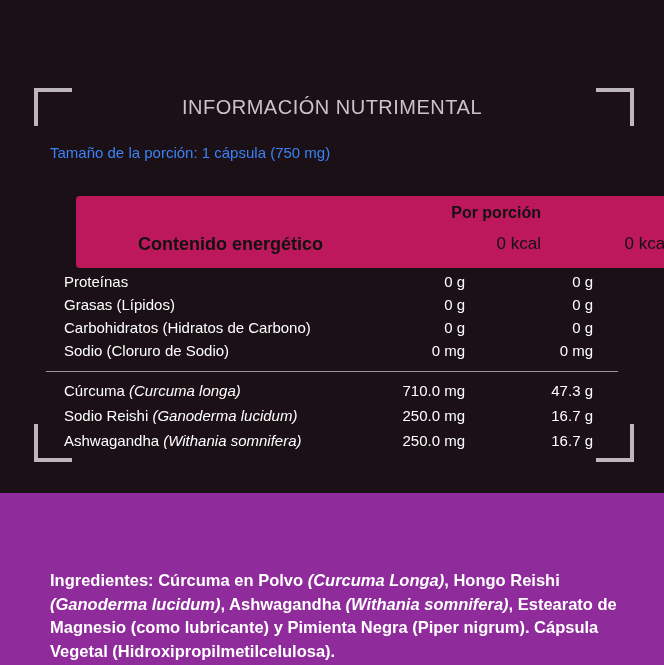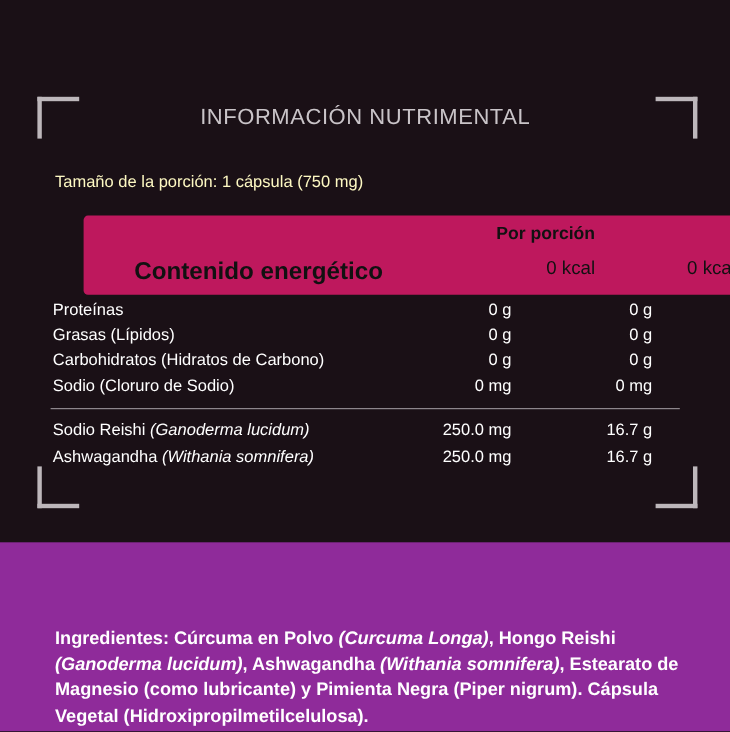--- a/index.html
+++ b/index.html
@@ -57,24 +57,23 @@
     color: #c9c4c8;
     font-size: 20px;
     letter-spacing: 0.5px;
     font-weight: 400;
   }
 
   .serving {
     position: absolute;
     left: 50px;
     top: 142px;
-    color: #fef9c3;
+    color: #3b82f6;
     font-size: 15px;
     line-height: 22px;
-    margin-top: 13px;
   }
 
   
   .white-box {
     position: absolute;
     left: 28px;
     top: 196px;
     width: 608px;
     height: 72px;
     background: #be185d;
@@ -86,24 +85,24 @@
     top: 8px;
     color: #111;
     font-size: 16px;
     font-weight: bold;
     text-align: right;
   }
   .wb-col-head.c1 { left: 300px; width: 165px; }
   .wb-col-head.c2 { left: 465px; width: 128px; }
   .wb-label {
     position: absolute;
-    left: 46px;
+    left: 62px;
     top: 38px;
     color: #111;
-    font-size: 22px;
+    font-size: 18px;
     font-weight: bold;
   }
   .wb-val {
     position: absolute;
     top: 38px;
     color: #111;
     font-size: 17px;
     font-weight: normal;
     text-align: right;
   }
@@ -118,21 +117,21 @@
     width: 608px;
   }
   .row {
     position: relative;
     height: 23px;
     color: #ffffff;
     font-size: 15px;
   }
   .row .nm {
     position: absolute;
-    left: 20px;
+    left: 36px;
     top: 1px;
     white-space: nowrap;
   }
   .row .v1 {
     position: absolute;
     left: 272px;
     width: 165px;
     top: 1px;
     text-align: right;
   }
@@ -219,20 +218,25 @@
       <span class="nm">Sodio (Cloruro de Sodio)</span>
       <span class="v1">0 mg</span>
       <span class="v2">0 mg</span>
     </div>
   </div>
 
   <div class="group-sep"></div>
 
   <div class="group2">
     <div class="row">
+      <span class="nm"><span>Cúrcuma </span><em>(Curcuma longa)</em></span>
+      <span class="v1">710.0 mg</span>
+      <span class="v2">47.3 g</span>
+    </div>
+    <div class="row">
       <span class="nm"><span>Sodio Reishi </span><em>(Ganoderma lucidum)</em></span>
       <span class="v1">250.0 mg</span>
       <span class="v2">16.7 g</span>
     </div>
     <div class="row">
       <span class="nm"><span>Ashwagandha </span><em>(Withania somnifera)</em></span>
       <span class="v1">250.0 mg</span>
       <span class="v2">16.7 g</span>
     </div>
   </div>

